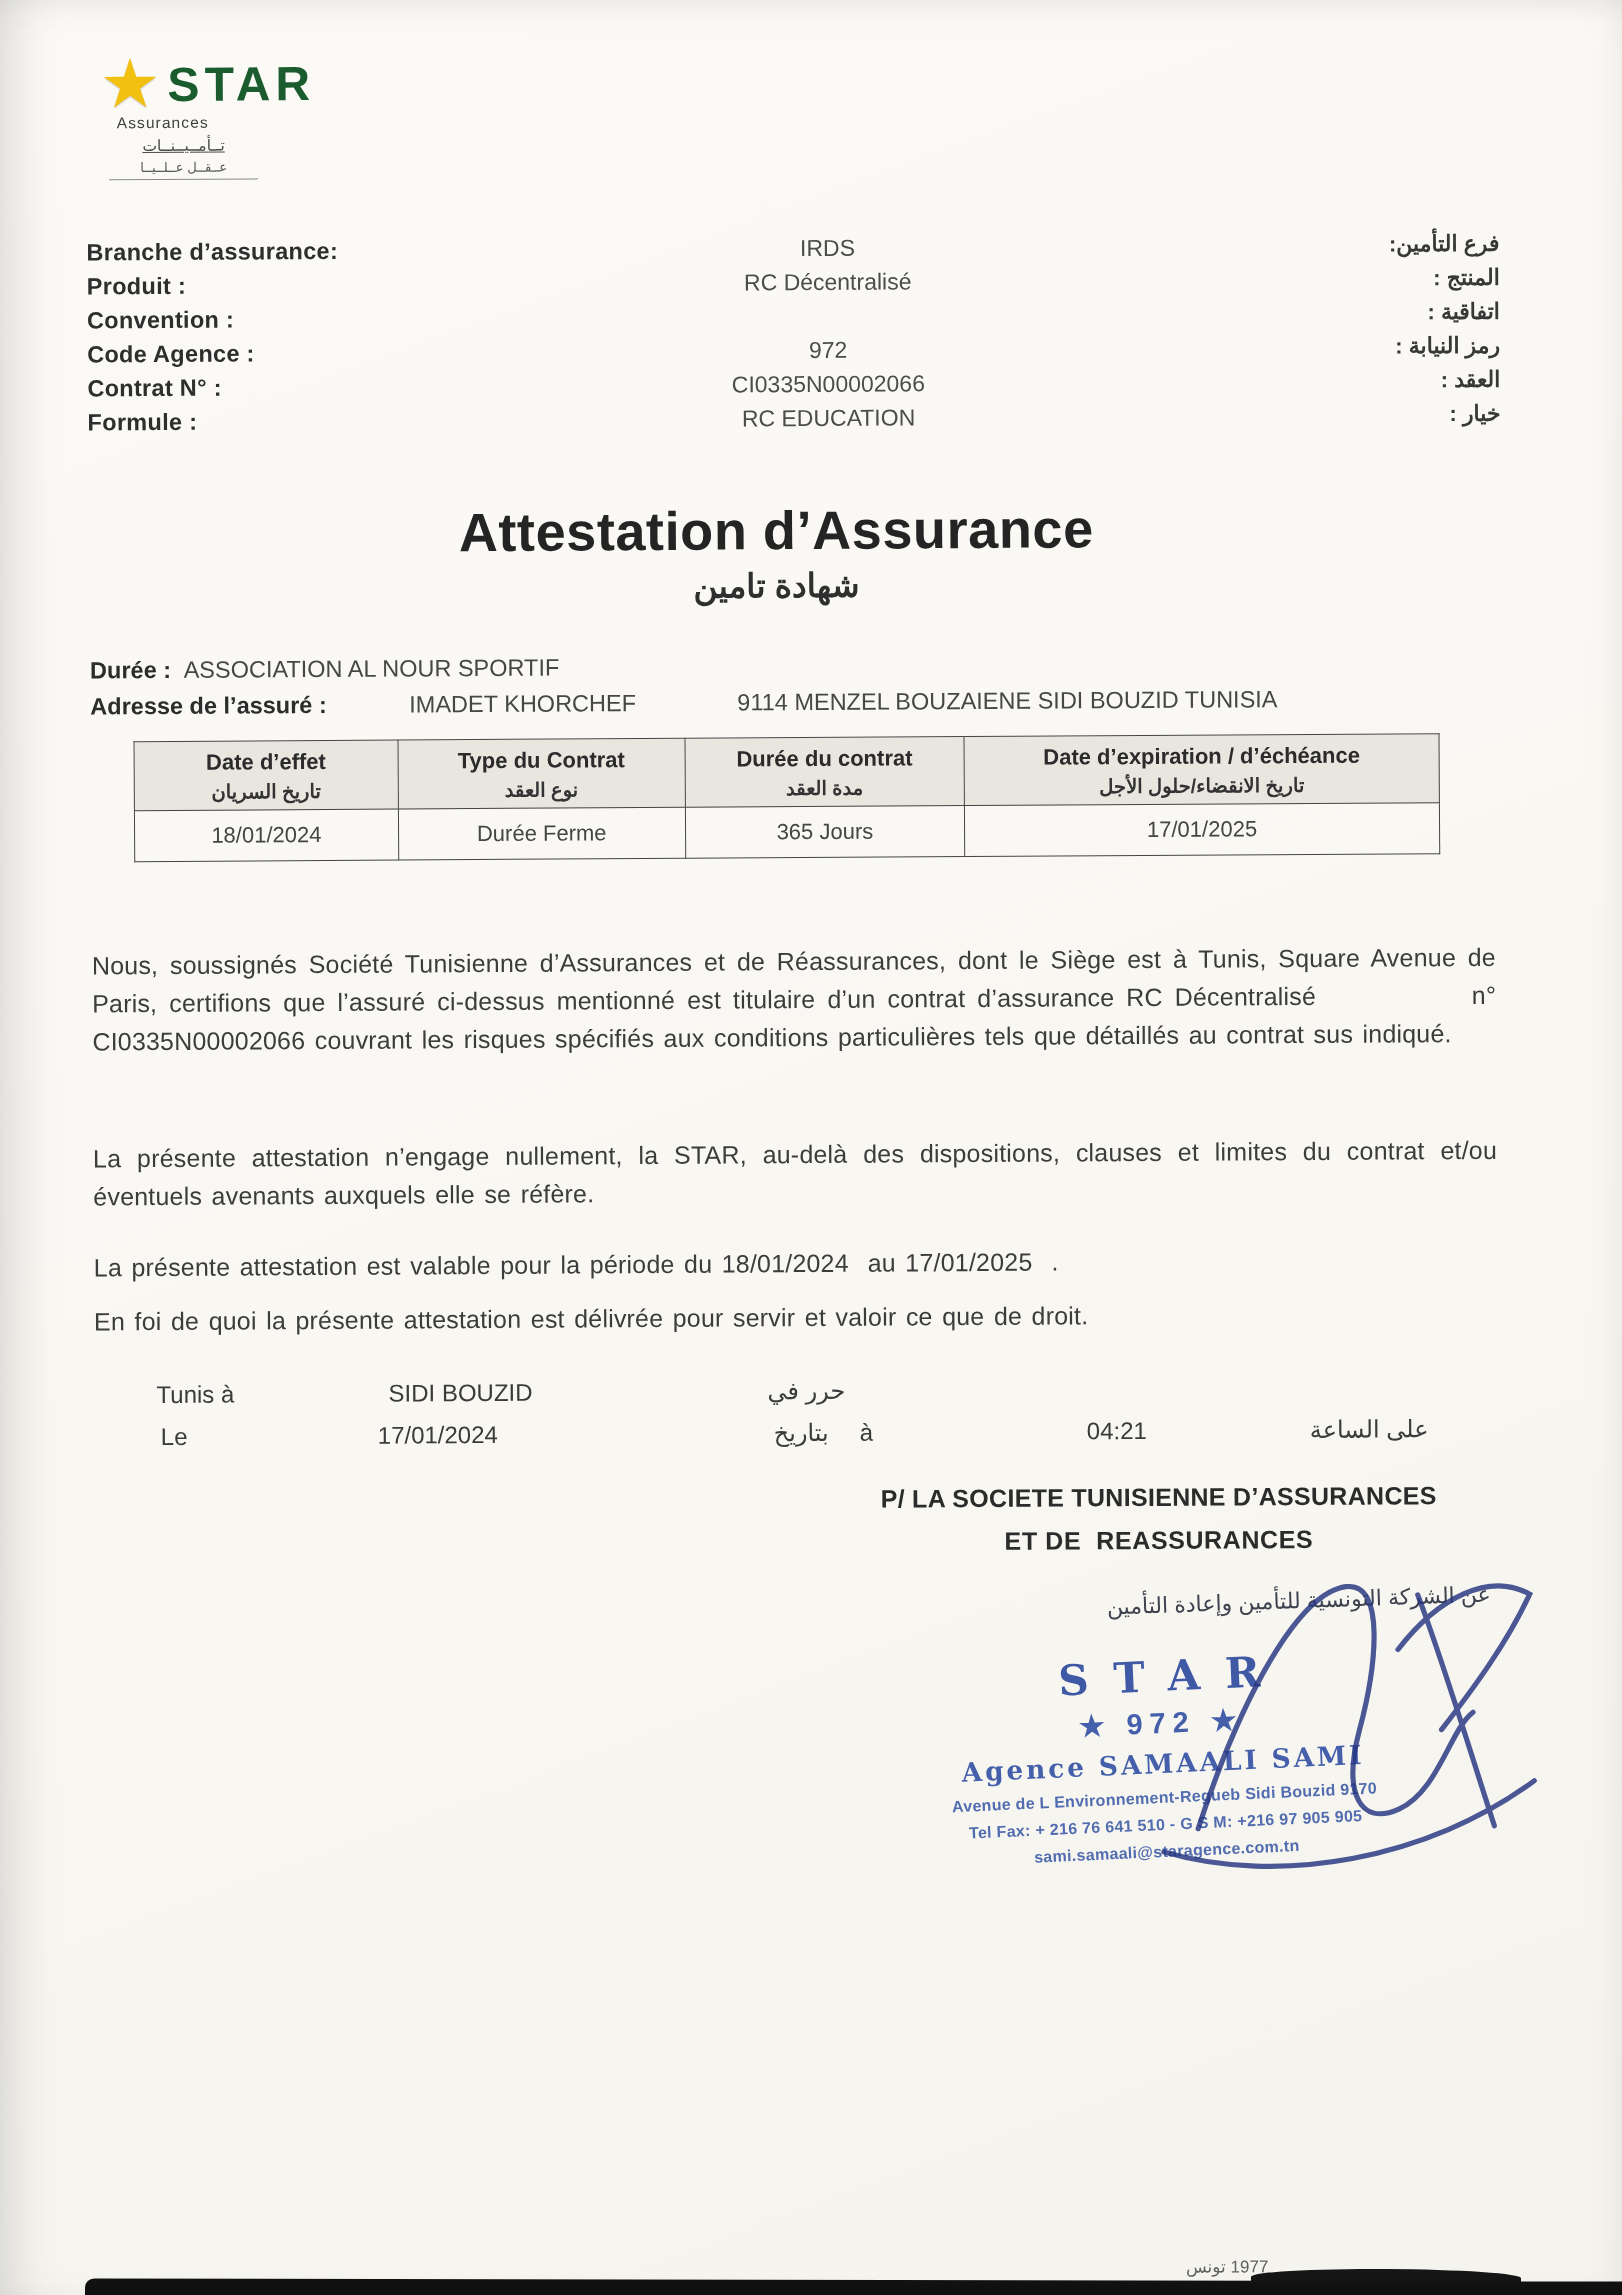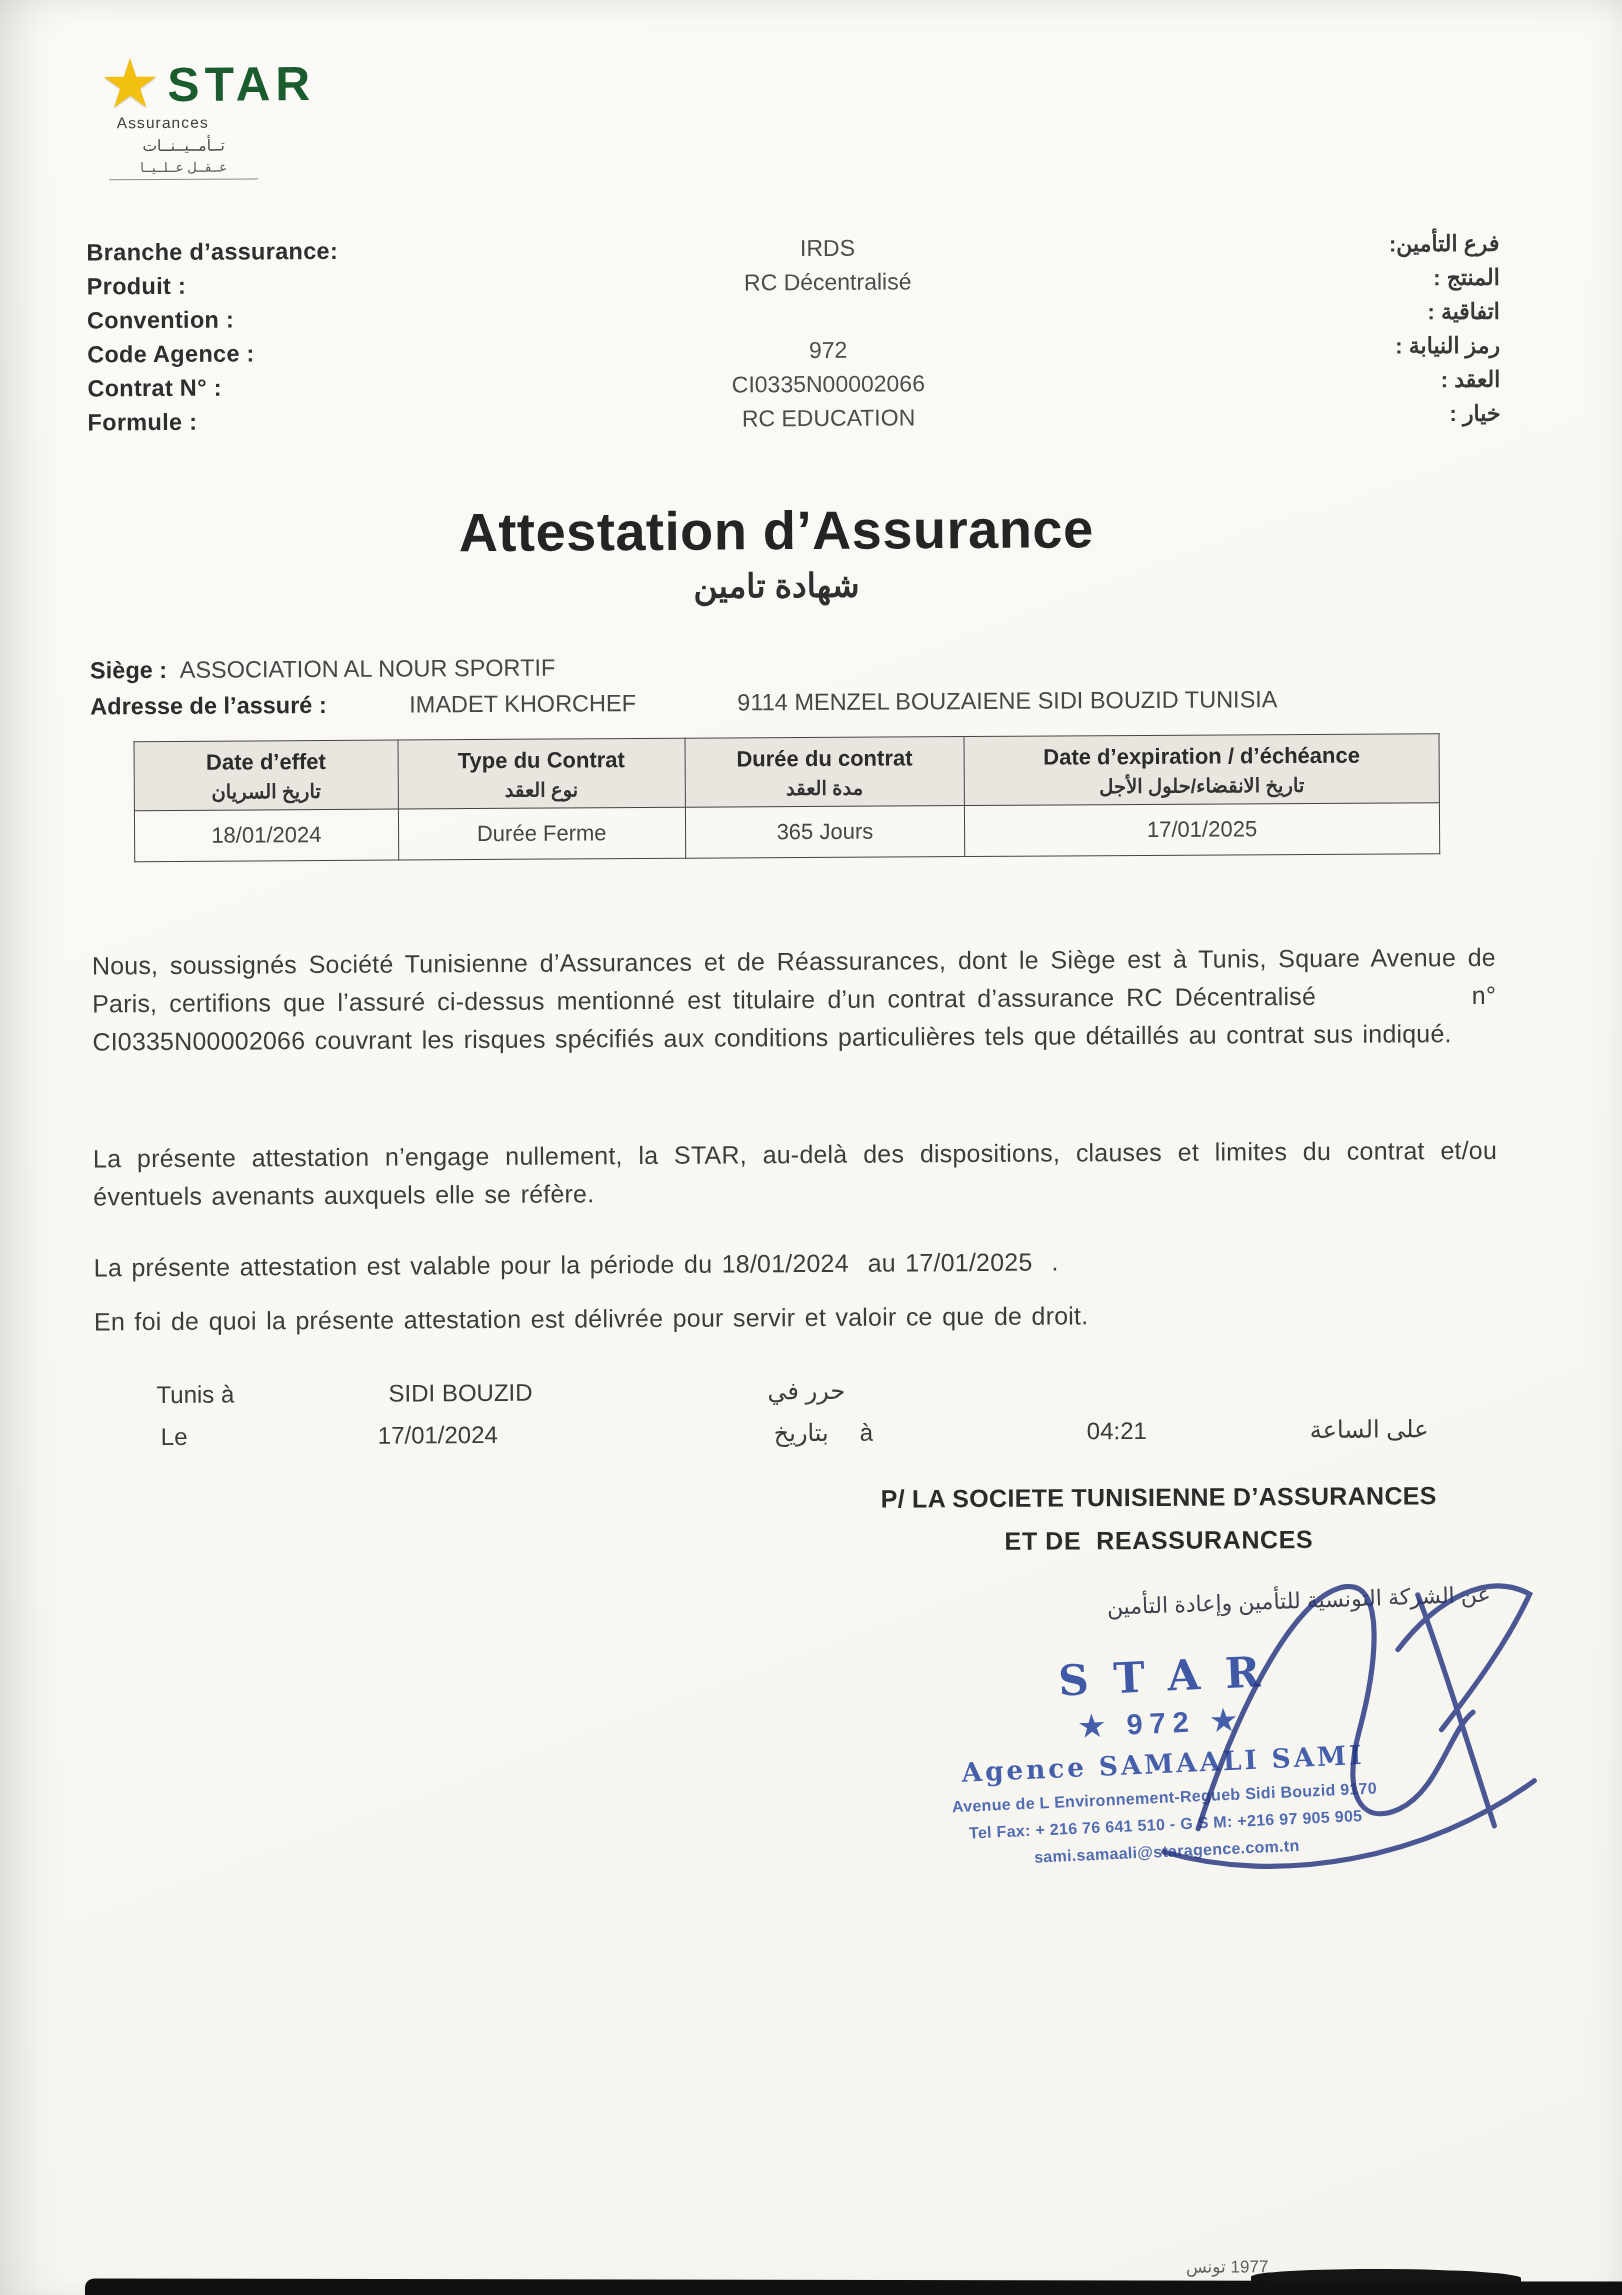--- a/index.html
+++ b/index.html
@@ -15,21 +15,21 @@
                 inset 0 34px 52px -40px rgba(0,0,0,.08);
   }
   .content { position:absolute; inset:0; transform:rotate(-0.35deg); }
 
   
   .logo { position:absolute; left:106px; top:49px; width:264px; }
   .logo-top { display:flex; align-items:flex-end; gap:6.9px; }
   .logo-star { font-size:68px; line-height:.9; color:var(--star-yellow,#f2c011); text-shadow:0 1.1px 1.7px rgba(0,0,0,.18); }
   .logo-brand { font-size:48px; font-weight:700; color:var(--brand-green,#1a5c2e); letter-spacing:5.2px; line-height:1; padding-bottom:5.7px; }
   .logo-sub { font-size:15.5px; color:#3f3f3f; letter-spacing:1.1px; margin:0 0 0 17px; }
-  .logo-ar1 { font-size:15.5px; color:#4a4a4a; margin:4.6px 0 0 9.2px; letter-spacing:2.9px; direction:rtl; width:149px; text-align:center; }
+  .logo-ar1 { font-size:15.5px; color:#4a4a4a; margin:4.6px 0 0 9.2px; letter-spacing:2.9px; direction:rtl; width:149px; text-align:center;text-decoration:underline; }
   .logo-ar2 { font-size:13.2px; color:#5a5a5a; margin:5.7px 0 0 9.2px; letter-spacing:1.7px; direction:rtl; width:149px; text-align:center; border-bottom:1.1px solid #8a8a8a; padding-bottom:3.4px; }
 
   
   .fields { position:absolute; left:92px; top:231px; width:1413px; }
   .frow { display:grid; grid-template-columns:390px 1fr 321px; height:34px; align-items:center; }
   .flabel { font-weight:700; font-size:23.5px; color:#2e2e2e; letter-spacing:0.3px; }
   .fvalue { text-align:center; font-size:23px; color:#4c4c4c; }
   .farabic { text-align:right; font-size:22px; color:#383838; font-weight:600; direction:rtl; }
 
   
@@ -128,21 +128,21 @@
         <span class="fvalue">RC EDUCATION</span>
         <span class="farabic">خيار :</span>
       </div>
     </div>
 
     <div class="doc-title">Attestation d’Assurance</div>
     <div class="doc-title-ar">شهادة تامين</div>
 
     <div class="insured">
       <div class="iline">
-        <span class="ilabel">Siège :</span><span class="iname">ASSOCIATION AL NOUR SPORTIF</span>
+        <span class="ilabel">Durée :</span><span class="iname">ASSOCIATION AL NOUR SPORTIF</span>
       </div>
       <div class="iline">
         <span class="apos ilabel" style="left:0">Adresse de l’assuré :</span>
         <span class="apos" style="left:319px;color:#474747">IMADET KHORCHEF</span>
         <span class="apos" style="left:647px;color:#474747">9114 MENZEL BOUZAIENE SIDI BOUZID TUNISIA</span>
       </div>
     </div>
 
     <table class="ctable">
       <colgroup>

